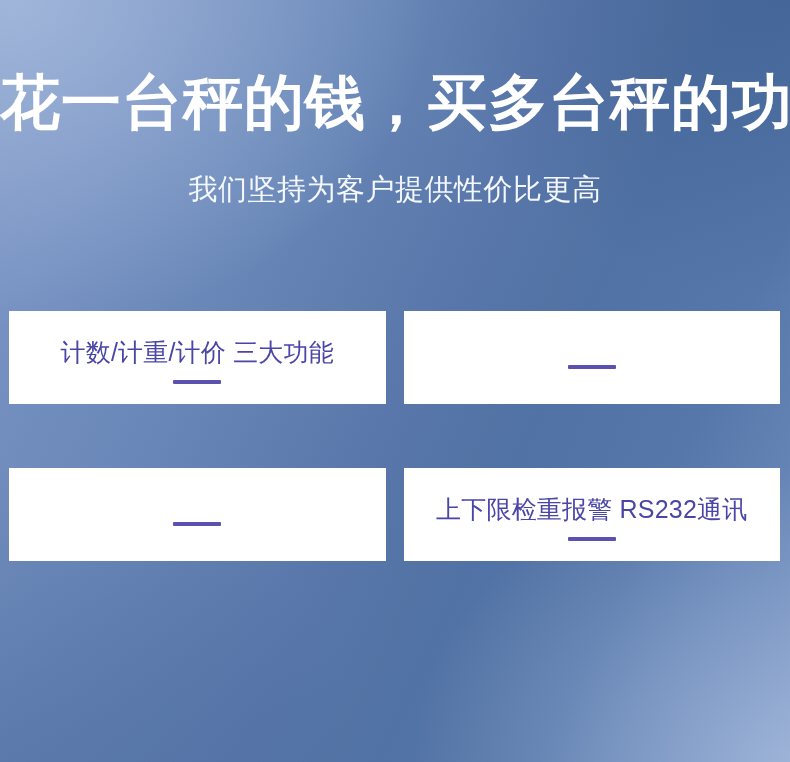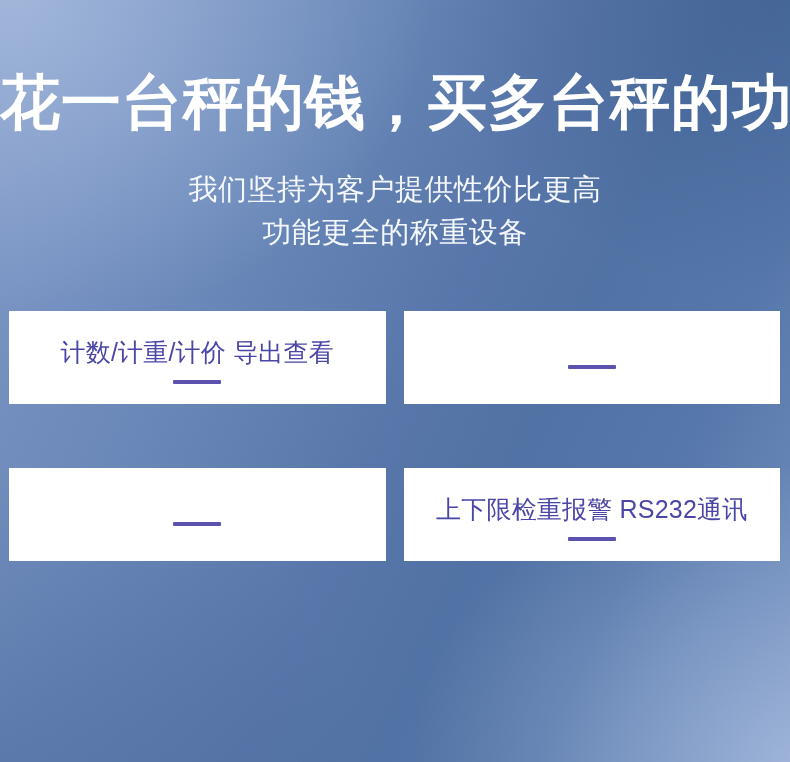--- a/index.html
+++ b/index.html
@@ -128,27 +128,26 @@
 </head>
 <body>
 
 <div id="promo-banner">
   <div class="banner-inner">
 
     <div class="headline">花一台秤的钱，买多台秤的功能</div>
 
     <div class="subhead">
       <span class="sub-line">我们坚持为客户提供性价比更高</span>
-      <span class="sub-line">功能更全的称重设备</span>
     </div>
 
     <div class="feature-grid">
 
       <div class="feature-card">
-        <div class="feature-label">计数/计重/计价 导出查看</div>
+        <div class="feature-label">计数/计重/计价 三大功能</div>
         <div class="feature-underline"></div>
       </div>
 
 
       <div class="feature-card">
         <div class="feature-underline"></div>
       </div>
 
       <div class="feature-card">
         <div class="feature-underline"></div>

